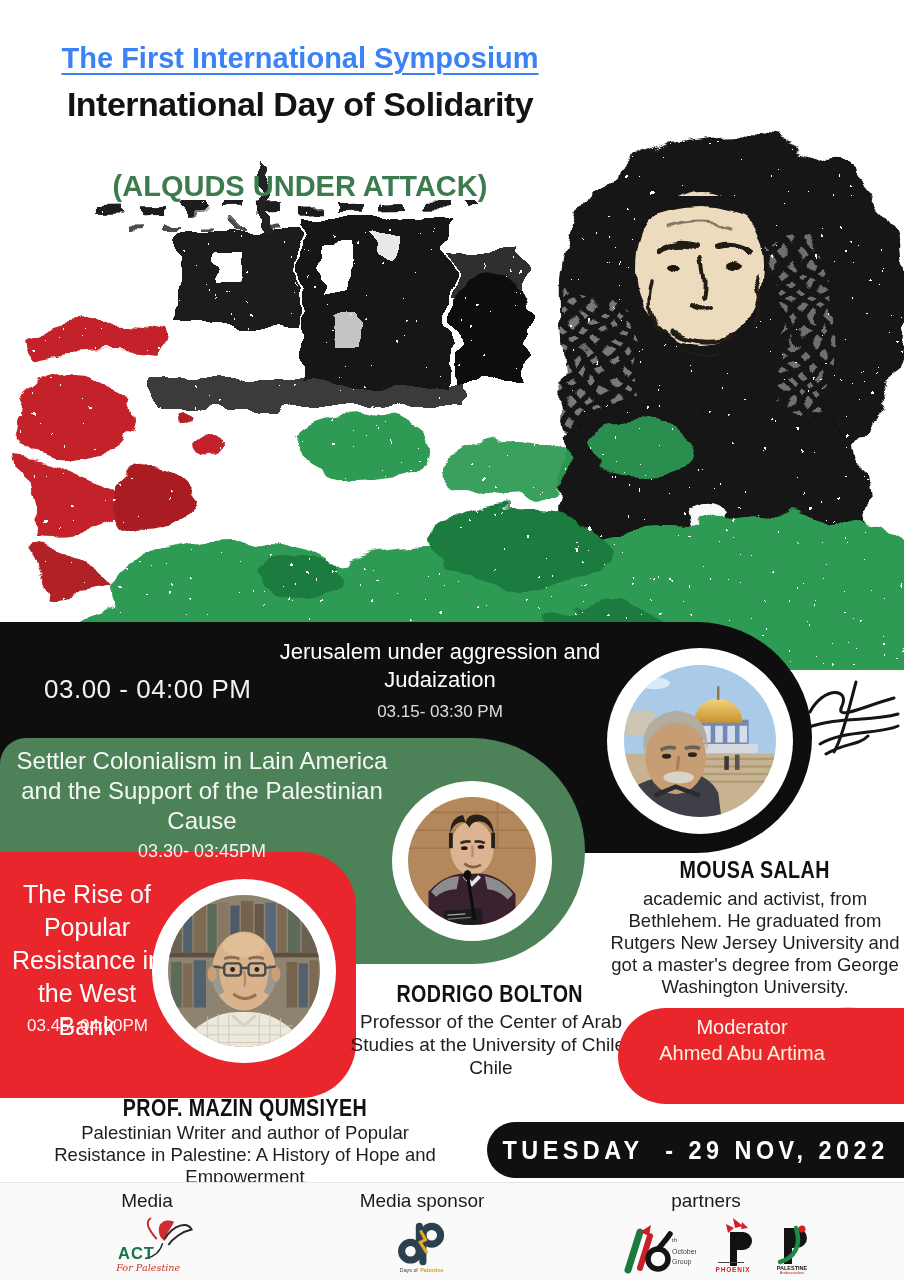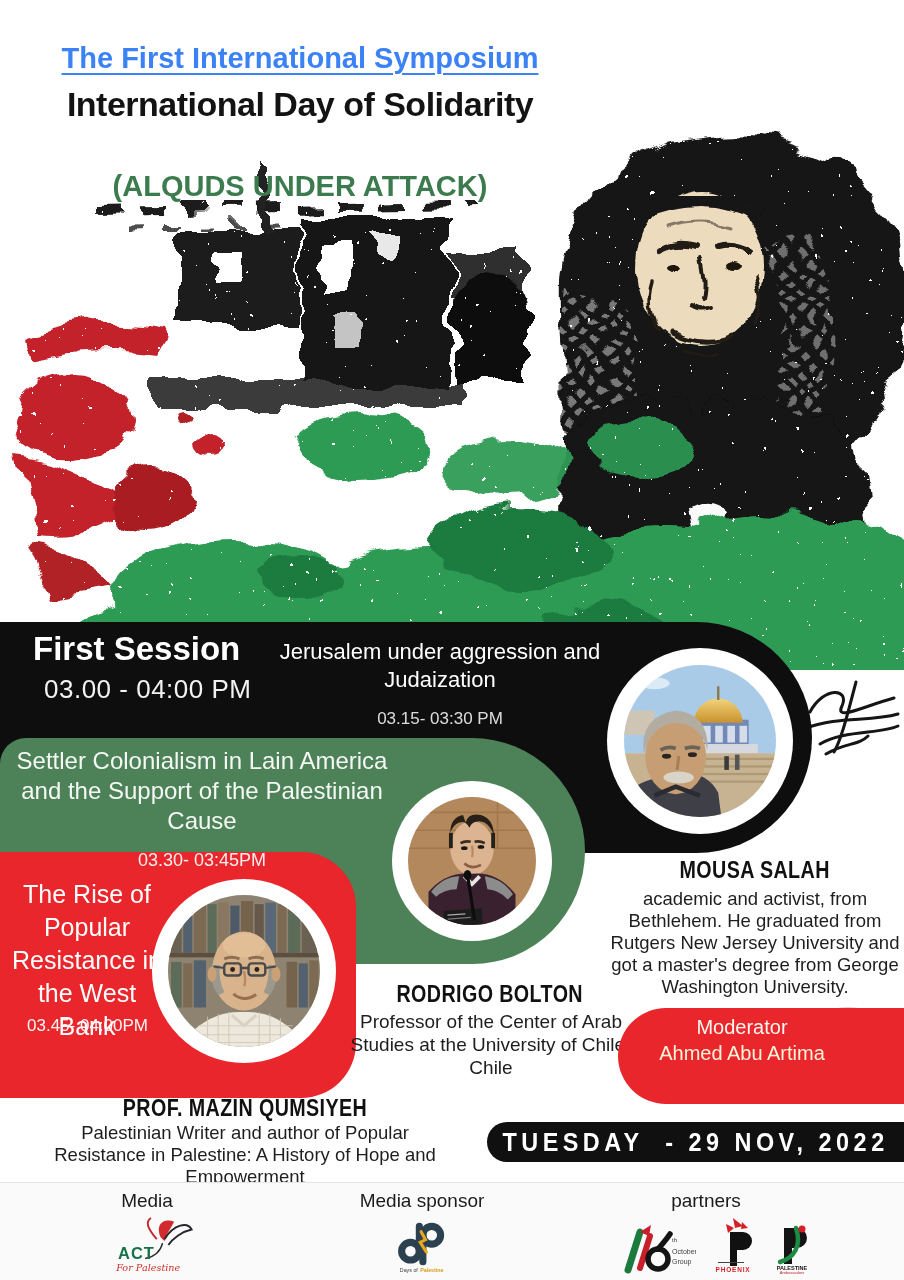--- a/index.html
+++ b/index.html
@@ -20,23 +20,23 @@
 
   
   .band-black{left:0;top:622px;width:812px;height:231px;background:#0e0e0e;border-radius:0 120px 120px 0;}
   .band-green{left:0;top:738px;width:585px;height:226px;background:#4d8158;border-radius:26px 113px 113px 0;}
   .circle-red-back{left:132px;top:859px;width:224px;height:224px;border-radius:50%;background:#e8262b;}
   .band-red{left:0;top:852px;width:356px;height:246px;background:#e8262b;border-radius:0 55px 55px 0;}
 
   .session-title{left:33px;top:630px;width:260px;color:#fff;font-size:33px;font-weight:700;}
   .session-time{left:44px;top:674px;width:260px;color:rgba(255,255,255,.95);font-size:26px;letter-spacing:.5px;}
   .talk1{left:240px;top:638px;width:400px;text-align:center;color:#fff;font-size:22px;line-height:28px;}
-  .talk1 .t-time{font-size:17px;margin-top:11px;color:rgba(255,255,255,.85);}
+  .talk1 .t-time{font-size:17px;margin-top:4px;color:rgba(255,255,255,.85);}
   .talk2{left:12px;top:746px;width:380px;text-align:center;color:#f4f8f4;font-size:24px;line-height:30px;}
-  .talk2 .t-time{font-size:18px;margin-top:9px;color:rgba(255,255,255,.92);}
+  .talk2 .t-time{font-size:18px;color:rgba(255,255,255,.92);}
   .talk3{left:6px;top:878px;width:162px;text-align:center;color:#fff;font-size:25px;line-height:33px;font-weight:500;}
   .talk3-time{left:0;top:1016px;width:175px;text-align:center;color:rgba(255,255,255,.95);font-size:17px;}
 
   
   .ring{border-radius:50%;background:#fff;display:flex;align-items:center;justify-content:center;}
   .photo{border-radius:50%;overflow:hidden;display:block;}
   .ring-mousa{left:607px;top:648px;width:186px;height:186px;}
   .ring-mousa .photo{width:152px;height:152px;}
   .ring-rodrigo{left:392px;top:781px;width:160px;height:160px;}
   .ring-rodrigo .photo{width:128px;height:128px;}
@@ -56,21 +56,21 @@
   .name-mazin{left:35px;top:1094px;width:420px;}
   .bio-mazin{left:35px;top:1122px;width:420px;text-align:center;font-size:18.5px;line-height:22px;color:#1e1e1e;}
 
   
   .mod-card{left:618px;top:1008px;width:286px;height:96px;background:#e8262b;border-radius:48px 0 0 48px;}
   .mod-label{left:636px;top:1016px;width:212px;text-align:center;color:#fff7ef;font-size:20px;}
   .mod-name{left:630px;top:1042px;width:224px;text-align:center;color:#fff3d8;font-size:20px;font-weight:500;}
   .mod-bio{left:644px;top:1070px;width:196px;text-align:center;color:#9a2a1a;font-size:10px;line-height:13px;}
 
   
-  .date-pill{left:487px;top:1122px;width:417px;height:40px;background:#101010;border-radius:28px 0 0 28px;
+  .date-pill{left:487px;top:1122px;width:417px;height:56px;background:#101010;border-radius:28px 0 0 28px;
              display:flex;align-items:center;justify-content:center;}
   .date-pill span{color:#fff;font-size:26px;font-weight:700;letter-spacing:5px;white-space:pre;
              display:inline-block;transform:scaleX(.9);}
 
   
   .footer-bg{left:0;top:1182px;width:904px;height:98px;background:#fafafa;border-top:1px solid #e4e4e4;}
   .f-label{top:1190px;text-align:center;font-size:19px;color:#1b1b1b;font-weight:500;}
   .lbl-host{left:97px;width:100px;}
   .lbl-media{left:322px;width:200px;}
   .lbl-partners{left:606px;width:200px;}
@@ -189,21 +189,20 @@
   <div class="abs main-title">
     <div>International Day of Solidarity</div>
   </div>
   <div class="abs sub-title">(ALQUDS UNDER ATTACK)</div>
 
   <div class="abs band-black"></div>
   <div class="abs band-green"></div>
   <div class="abs circle-red-back"></div>
   <div class="abs band-red"></div>
 
-  <div class="abs session-title">First Session</div>
   <div class="abs session-time">03.00 - 04:00 PM</div>
 
   <div class="abs talk1">
     <div>Jerusalem under aggression and Judaization</div>
     <div class="t-time">03.15- 03:30 PM</div>
   </div>
 
   <div class="abs talk2">
     <div>Settler Colonialism in Lain America and the Support of the Palestinian Cause</div>
     <div class="t-time">03.30- 03:45PM</div>

